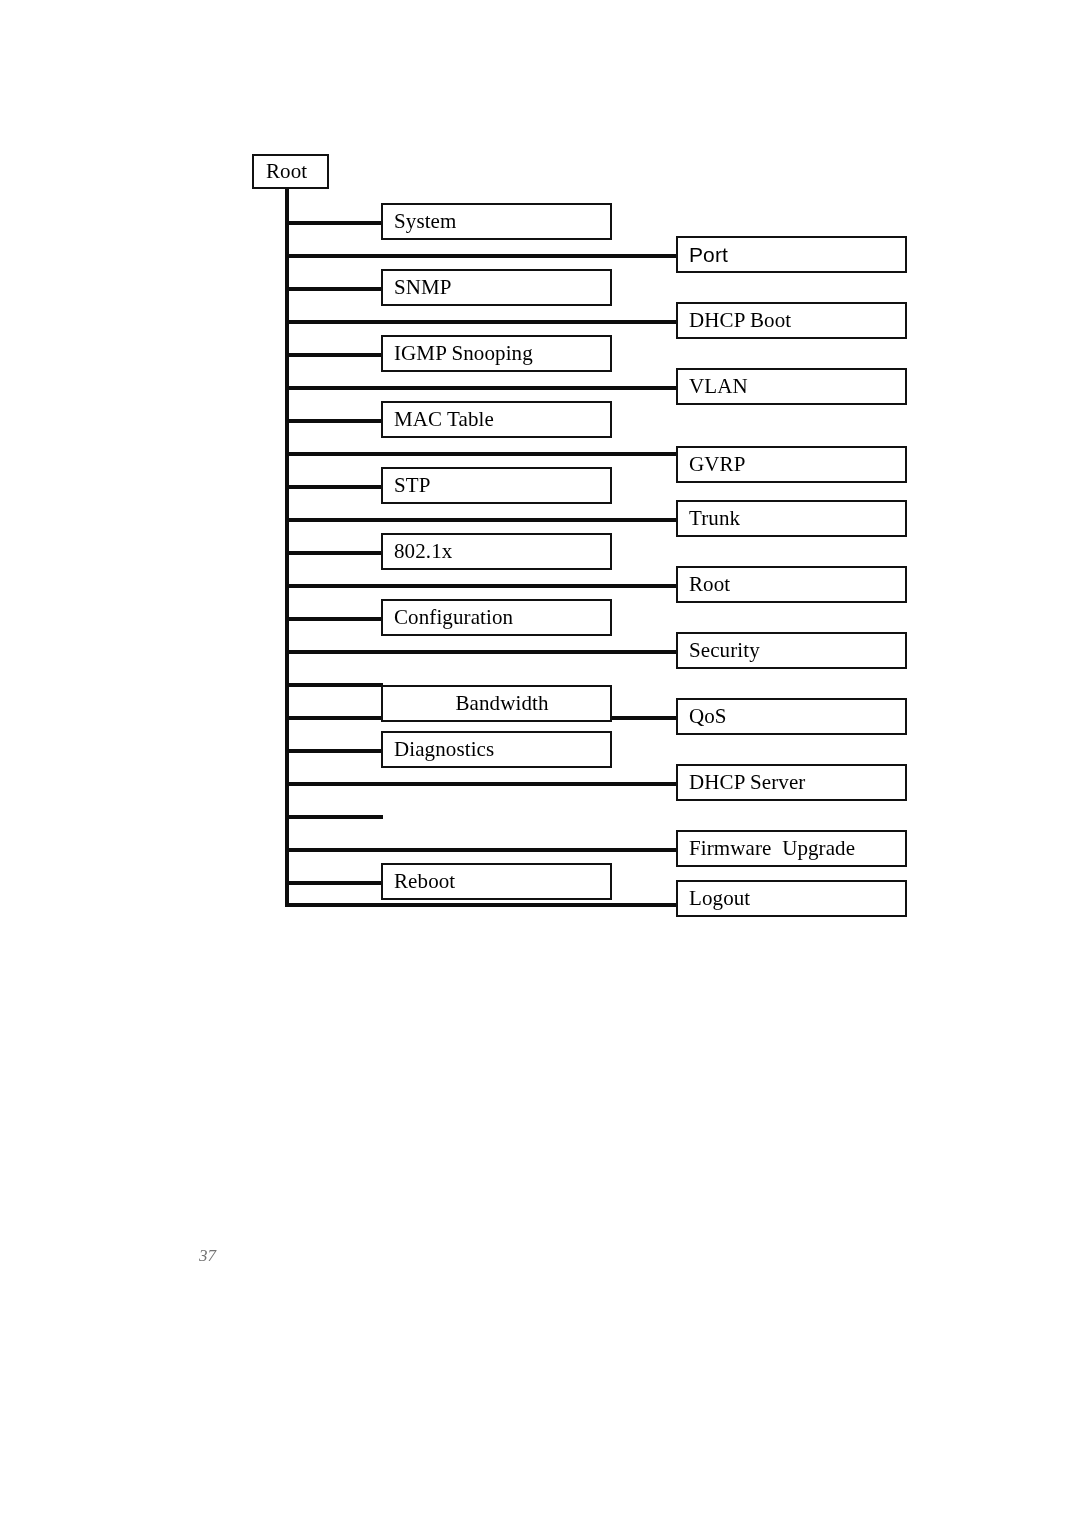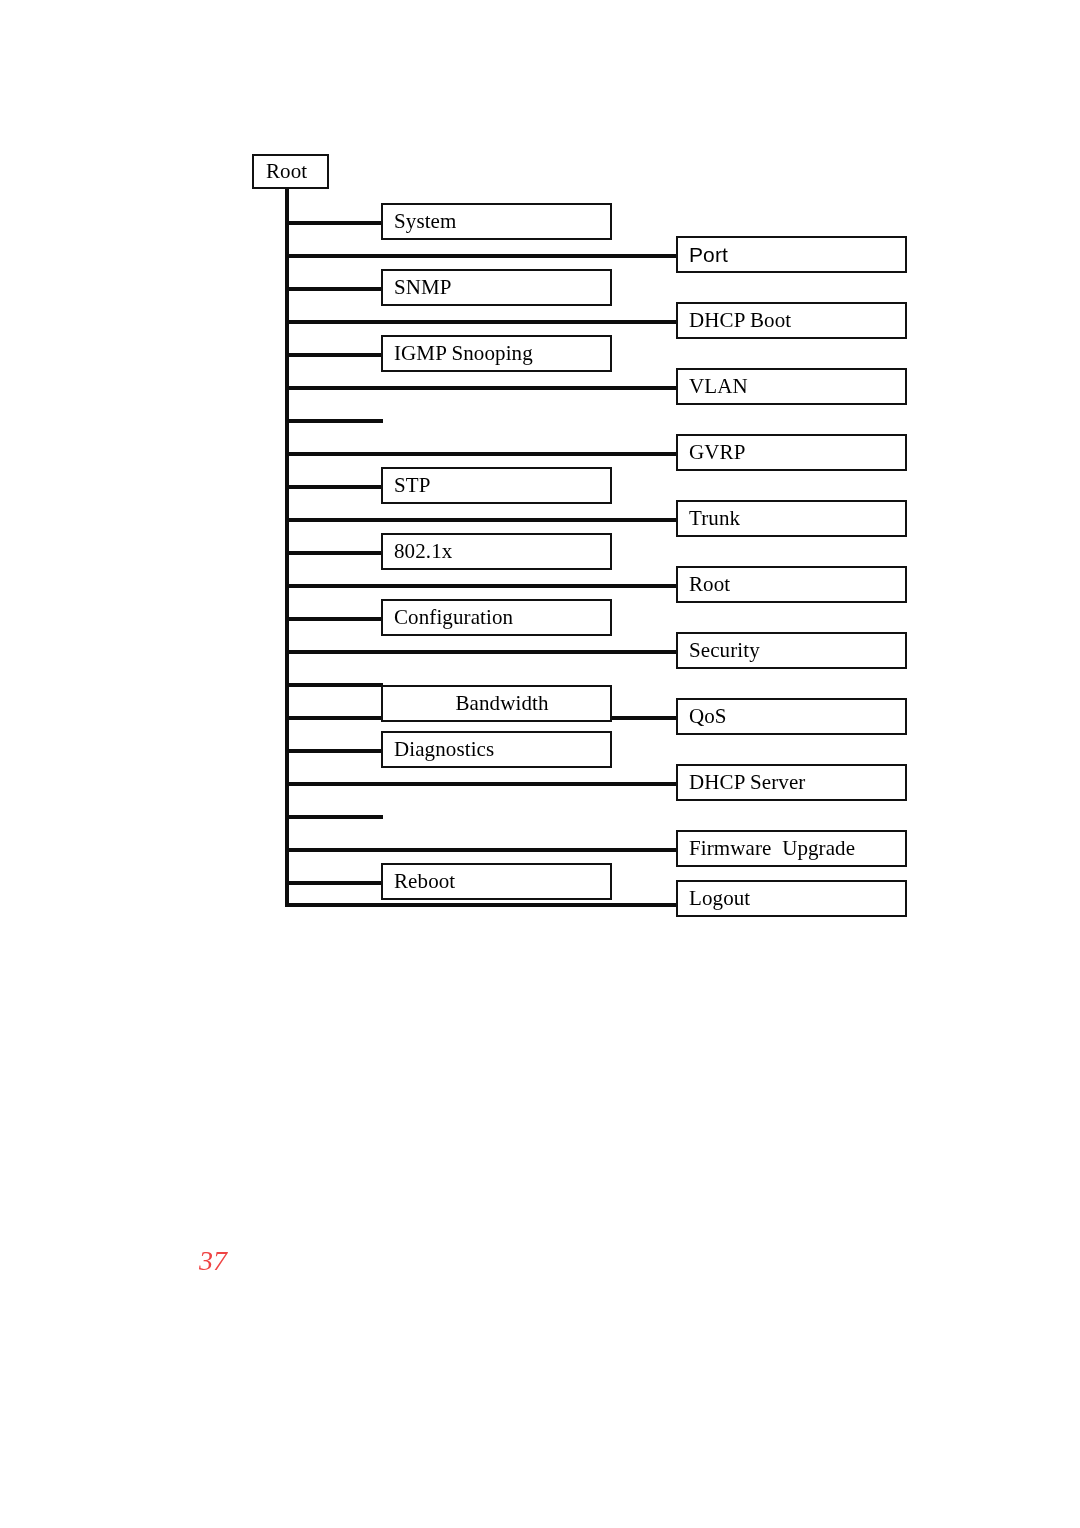--- a/index.html
+++ b/index.html
@@ -85,23 +85,23 @@
     font-family: "Liberation Sans", "DejaVu Sans", sans-serif;
     font-size: 21px;
   }
 
   
   #page-number {
     position: absolute;
     left: 199px;
     top: 1247px;
     font-style: italic;
-    font-size: 28px;
+    font-size: 17px;
     line-height: 1;
-    color: #ef4444;
+    color: #737373;
   }
 </style>
 </head>
 <body>
 
 <div id="page">
 
   <div id="diagram">
 
     <div class="line v" style="left:285px; top:188px; height:719px;"></div>
@@ -137,20 +137,23 @@
 
     <div class="node mid" style="top:203px;">
       <span class="node-label">System</span>
     </div>
     <div class="node mid" style="top:269px;">
       <span class="node-label">SNMP</span>
     </div>
     <div class="node mid" style="top:335px;">
       <span class="node-label">IGMP Snooping</span>
     </div>
+    <div class="node mid" style="top:401px;">
+      <span class="node-label">MAC Table</span>
+    </div>
     <div class="node mid" style="top:467px;">
       <span class="node-label">STP</span>
     </div>
     <div class="node mid" style="top:533px;">
       <span class="node-label">802.1x</span>
     </div>
     <div class="node mid" style="top:599px;">
       <span class="node-label">Configuration</span>
     </div>
     <div class="node mid" style="top:685px;justify-content:center;">
@@ -165,21 +168,21 @@
 
     <div class="node right" style="top:236px;">
       <span class="node-label sans">Port</span>
     </div>
     <div class="node right" style="top:302px;">
       <span class="node-label">DHCP Boot</span>
     </div>
     <div class="node right" style="top:368px;">
       <span class="node-label">VLAN</span>
     </div>
-    <div class="node right" style="top:434px;font-family:Liberation Serif, serif;">
+    <div class="node right" style="top:446px;font-family:Liberation Serif, serif;">
       <span class="node-label">GVRP</span>
     </div>
     <div class="node right" style="top:500px;">
       <span class="node-label">Trunk</span>
     </div>
     <div class="node right" style="top:566px;">
       <span class="node-label">Root</span>
     </div>
     <div class="node right" style="top:632px;">
       <span class="node-label">Security</span>

